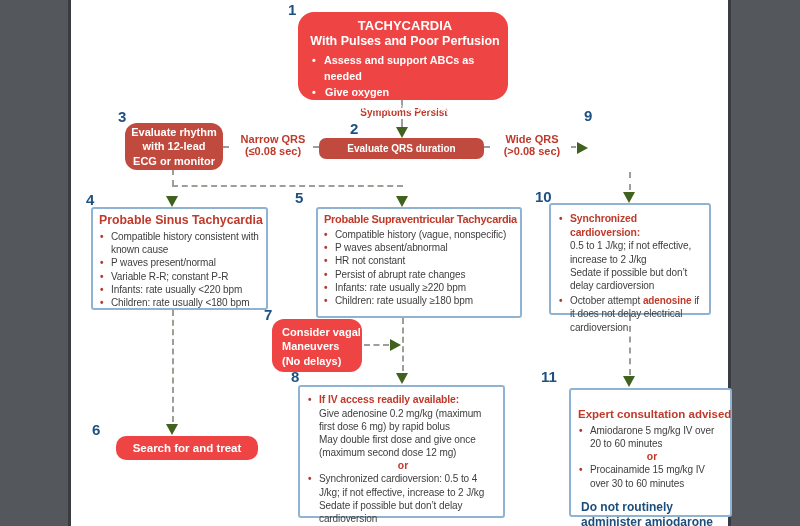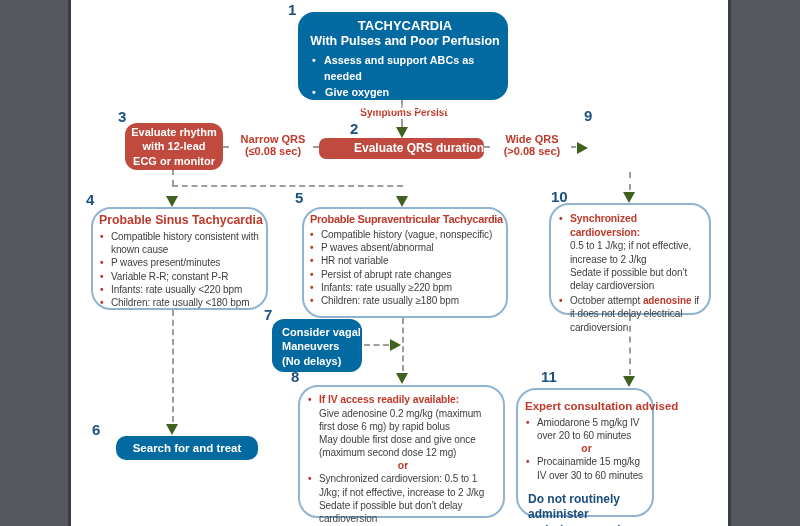--- a/index.html
+++ b/index.html
@@ -7,53 +7,53 @@
     position:relative; width:800px; height:526px; background:#ffffff;
     font-family:"Liberation Sans", sans-serif; overflow:hidden;
   }
   .bar { position:absolute; top:0; height:526px; background:#54575b; }
   .bar-left  { left:0; width:68px; border-right:3px solid #393c3f; }
   .bar-right { right:0; width:69px; border-left:3px solid #393c3f; }
 
   .num { position:absolute; color:#1d5181; font-weight:bold; font-size:15px; line-height:1; }
 
   .box { position:absolute; box-sizing:border-box; }
-  .box-blue { background:#0369a1; color:#ffffff; font-weight:bold; }
+  .box-blue { background:#ef4444; color:#ffffff; font-weight:bold; }
   .box-red  { background:#c04a3d; color:#ffffff; font-weight:bold; }
-  .box-white{ background:#ffffff; border:2px solid #8fb3d1; border-radius:20px; color:#3e3e3e; }
+  .box-white{ background:#ffffff; border:2px solid #8fb3d1; border-radius:3px; color:#3e3e3e; }
 
   
   #box1 { left:298px; top:12px; width:210px; height:88px; border-radius:16px; padding:7px 8px 4px 12px; }
   .b1-title { text-align:center; font-size:13px; line-height:1.15; }
   .b1-sub   { text-align:center; font-size:12.5px; line-height:1.15; margin-bottom:5px; }
   .b1-row { display:flex; font-size:10.8px; line-height:1.45; }
   .b1-row .dot-w { width:13px; text-align:left; padding-left:2px; }
 
   
   #box2 { left:319px; top:138px; width:165px; height:21px; border-radius:7px;
-          font-size:12px; text-align:right; line-height:21px; }
+          font-size:10px; text-align:center; line-height:21px; }
   #box3 { left:125px; top:123px; width:98px; height:47px; border-radius:12px;
           font-size:11px; line-height:1.3; display:flex; flex-direction:column;
           justify-content:center; text-align:center; }
 
   
   #box9 { left:589px; top:121px; width:88px; height:51px; border-radius:12px;
           font-size:11px; line-height:1.3; display:flex; flex-direction:column;
           justify-content:center; text-align:center; }
   #box7 { left:272px; top:319px; width:90px; height:53px; border-radius:12px;
           font-size:11px; line-height:1.3; padding:6px 0 0 10px; }
   #box6 { left:116px; top:436px; width:142px; height:24px; border-radius:10px;
           font-size:11.5px; text-align:center; line-height:24px; }
 
   
   #box4  { left:91px;  top:207px; width:177px; height:103px; padding:4px 3px 2px 6px; }
-  #box5  { left:302px; top:207px; width:206px; height:111px; padding:4px 2px 2px 5px; }
+  #box5  { left:316px; top:207px; width:206px; height:111px; padding:4px 2px 2px 5px; }
   #box10 { left:549px; top:203px; width:162px; height:112px; padding:7px 3px 2px 7px; }
   #box8  { left:298px; top:385px; width:207px; height:133px; padding:6px 4px 2px 7px; }
-  #box11 { left:516px; top:388px; width:138px; height:129px; padding:8px 4px 2px 7px; }
+  #box11 { left:569px; top:388px; width:163px; height:129px; padding:16px 4px 2px 7px; }
 
   .wtitle { color:#bf3a2b; font-weight:bold; text-align:center; white-space:nowrap; }
   #box4 .wtitle { font-size:12.3px; margin-bottom:3px; }
   #box5 .wtitle { font-size:11px; letter-spacing:-0.3px; margin-bottom:3px; }
   #box11 .wtitle{ font-size:11.5px; margin:2px 0 4px; }
 
   .brow { display:flex; font-size:10px; letter-spacing:-0.1px; line-height:1.32; }
   .brow .dot { width:11px; color:#b03a2e; font-weight:bold; text-align:left; padding-left:1px; flex:none; }
   .brow .btxt { flex:1; }
   .lead-red { color:#bf3a2b; font-weight:bold; font-size:10.4px; }
@@ -119,21 +119,21 @@
 
   <div class="num" style="left:288px; top:2px;">1</div>
   <div class="num" style="left:350px; top:121px;">2</div>
   <div class="num" style="left:118px; top:109px;">3</div>
   <div class="num" style="left:86px;  top:192px;">4</div>
   <div class="num" style="left:295px; top:190px;">5</div>
   <div class="num" style="left:92px;  top:422px;">6</div>
   <div class="num" style="left:264px; top:307px;">7</div>
   <div class="num" style="left:291px; top:369px;">8</div>
   <div class="num" style="left:584px; top:108px;">9</div>
-  <div class="num" style="left:535px; top:189px;margin-left:16px;">10</div>
+  <div class="num" style="left:535px; top:189px;">10</div>
   <div class="num" style="left:541px; top:369px;">11</div>
 
   <div class="box box-blue" id="box1">
     <div class="b1-title">TACHYCARDIA</div>
     <div class="b1-sub">With Pulses and Poor Perfusion</div>
     <div class="b1-row">
       <span class="dot-w">•</span>
       <span>Assess and support ABCs as needed</span>
     </div>
     <div class="b1-row">
@@ -158,21 +158,21 @@
 
 
   <div class="box box-white" id="box4">
     <div class="wtitle">Probable Sinus Tachycardia</div>
     <div class="brow">
         <span class="dot">•</span>
         <span class="btxt">Compatible history consistent with known cause</span>
       </div>
     <div class="brow">
         <span class="dot">•</span>
-        <span class="btxt">P waves present/minutes</span>
+        <span class="btxt">P waves present/normal</span>
       </div>
     <div class="brow">
         <span class="dot">•</span>
         <span class="btxt">Variable R-R; constant P-R</span>
       </div>
     <div class="brow">
         <span class="dot">•</span>
         <span class="btxt">Infants: rate usually &lt;220 bpm</span>
       </div>
     <div class="brow">
@@ -186,21 +186,21 @@
     <div class="brow">
         <span class="dot">•</span>
         <span class="btxt">Compatible history (vague, nonspecific)</span>
       </div>
     <div class="brow">
         <span class="dot">•</span>
         <span class="btxt">P waves absent/abnormal</span>
       </div>
     <div class="brow">
         <span class="dot">•</span>
-        <span class="btxt">HR not variable</span>
+        <span class="btxt">HR not constant</span>
       </div>
     <div class="brow">
         <span class="dot">•</span>
         <span class="btxt">Persist of abrupt rate changes</span>
       </div>
     <div class="brow">
         <span class="dot">•</span>
         <span class="btxt">Infants: rate usually ≥220 bpm</span>
       </div>
     <div class="brow">
@@ -238,21 +238,21 @@
       <span class="btxt">
         <span class="lead-red">If IV access readily available:</span>
         <div>Give adenosine 0.2 mg/kg (maximum first dose 6 mg) by rapid bolus</div>
         <div>May double first dose and give once (maximum second dose 12 mg)</div>
       </span>
     </div>
     <div class="or-label">or</div>
     <div class="brow">
       <span class="dot">•</span>
       <span class="btxt">
-        <span>Synchronized cardioversion: 0.5 to 1 J/kg; if not effective, increase to 2 J/kg</span>
+        <span>Synchronized cardioversion: 0.5 to 4 J/kg; if not effective, increase to 2 J/kg</span>
         <div>Sedate if possible but don’t delay cardioversion</div>
       </span>
     </div>
   </div>
 
   <div class="box box-white" id="box11">
     <div class="wtitle">Expert consultation advised</div>
     <div class="brow">
       <span class="dot">•</span>
       <span class="btxt">Amiodarone 5 mg/kg IV over 20 to 60 minutes</span>

